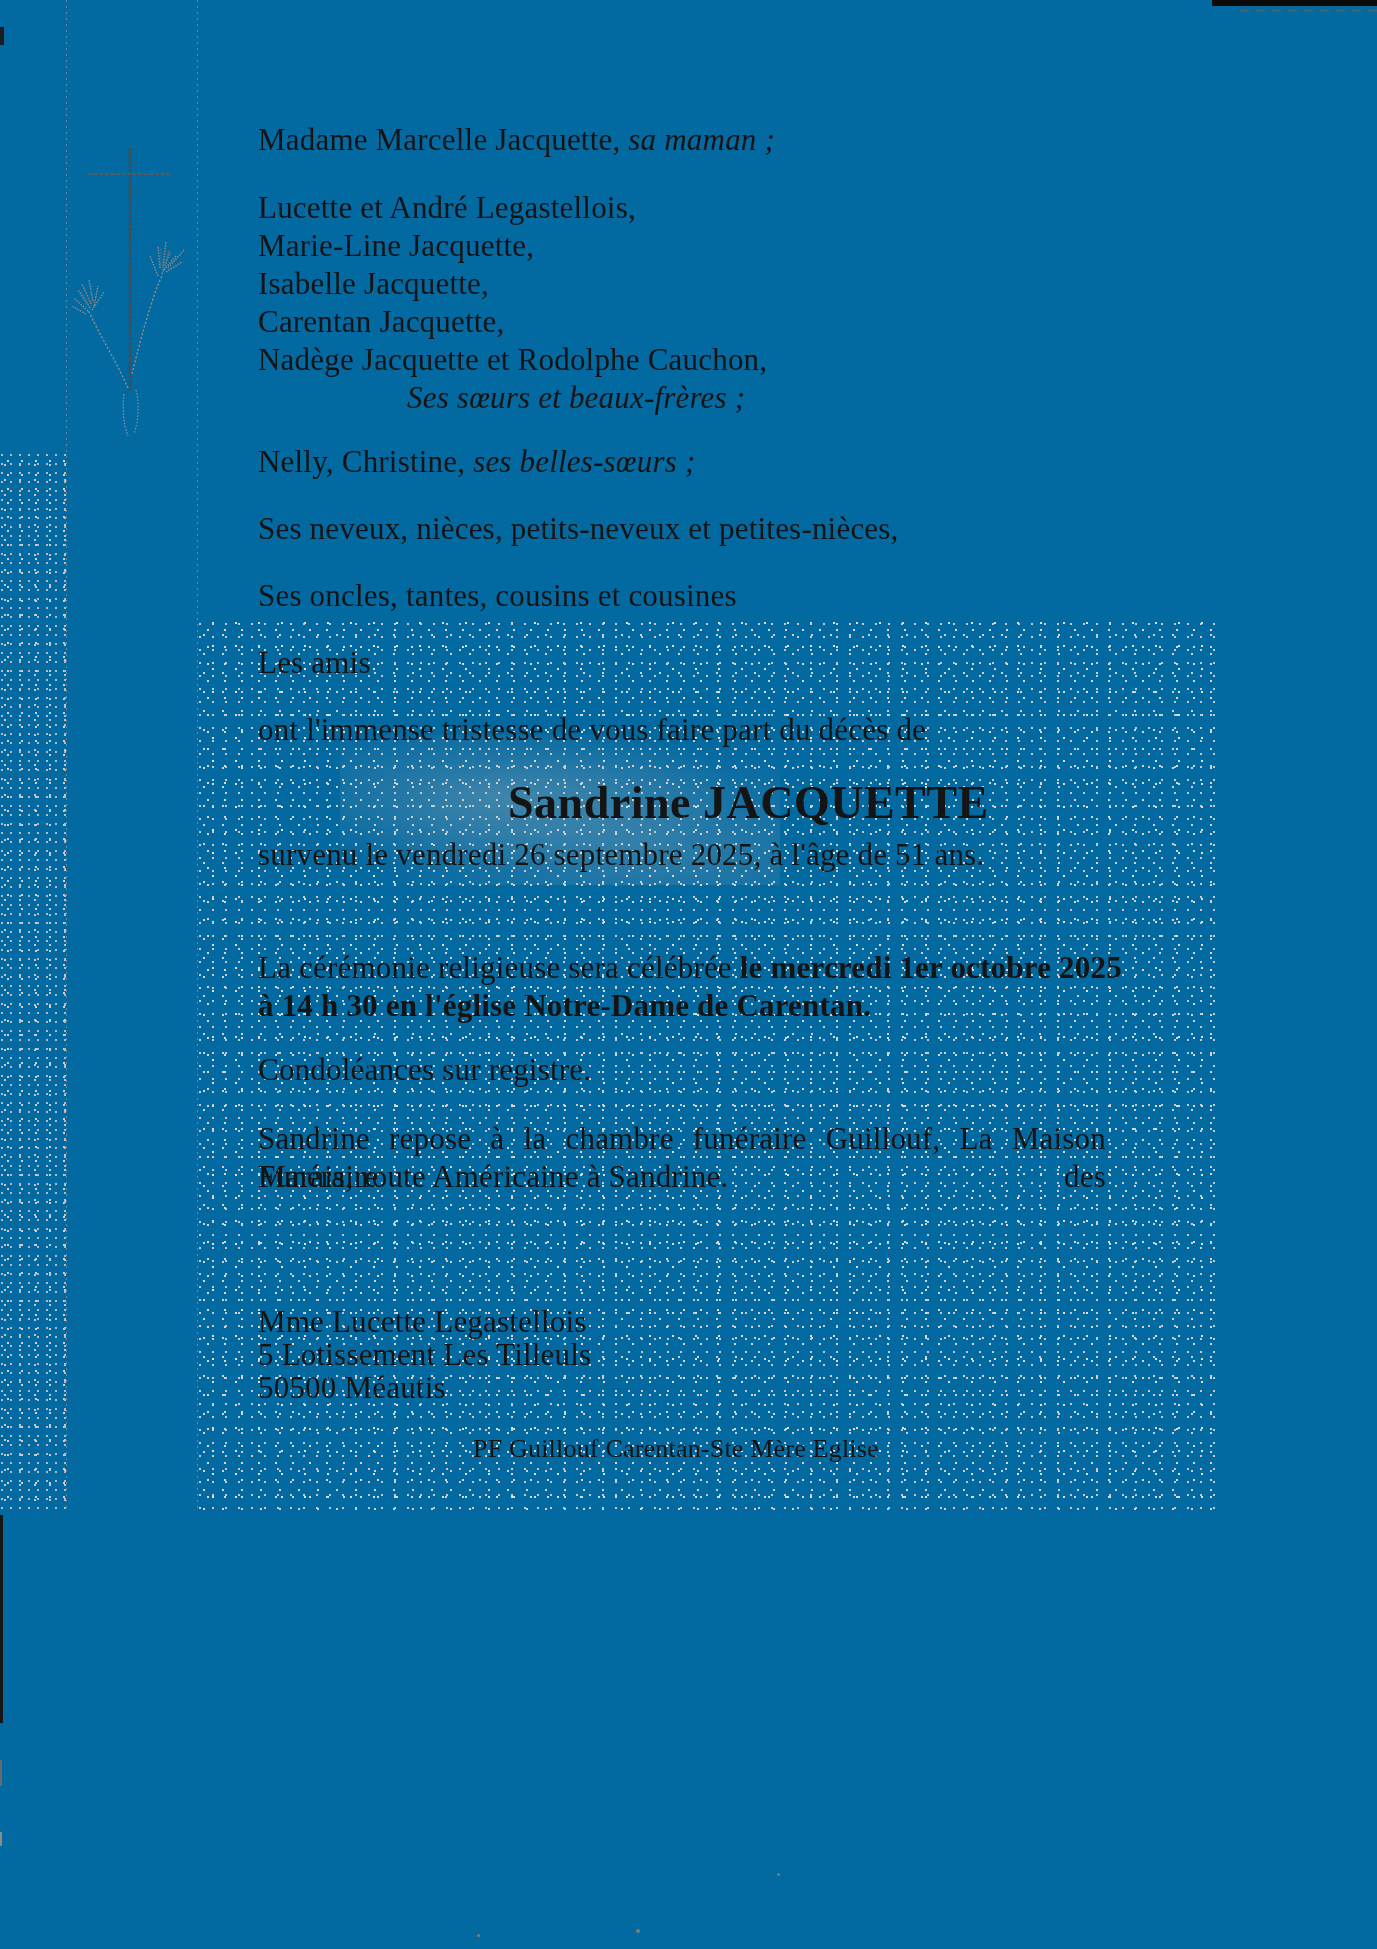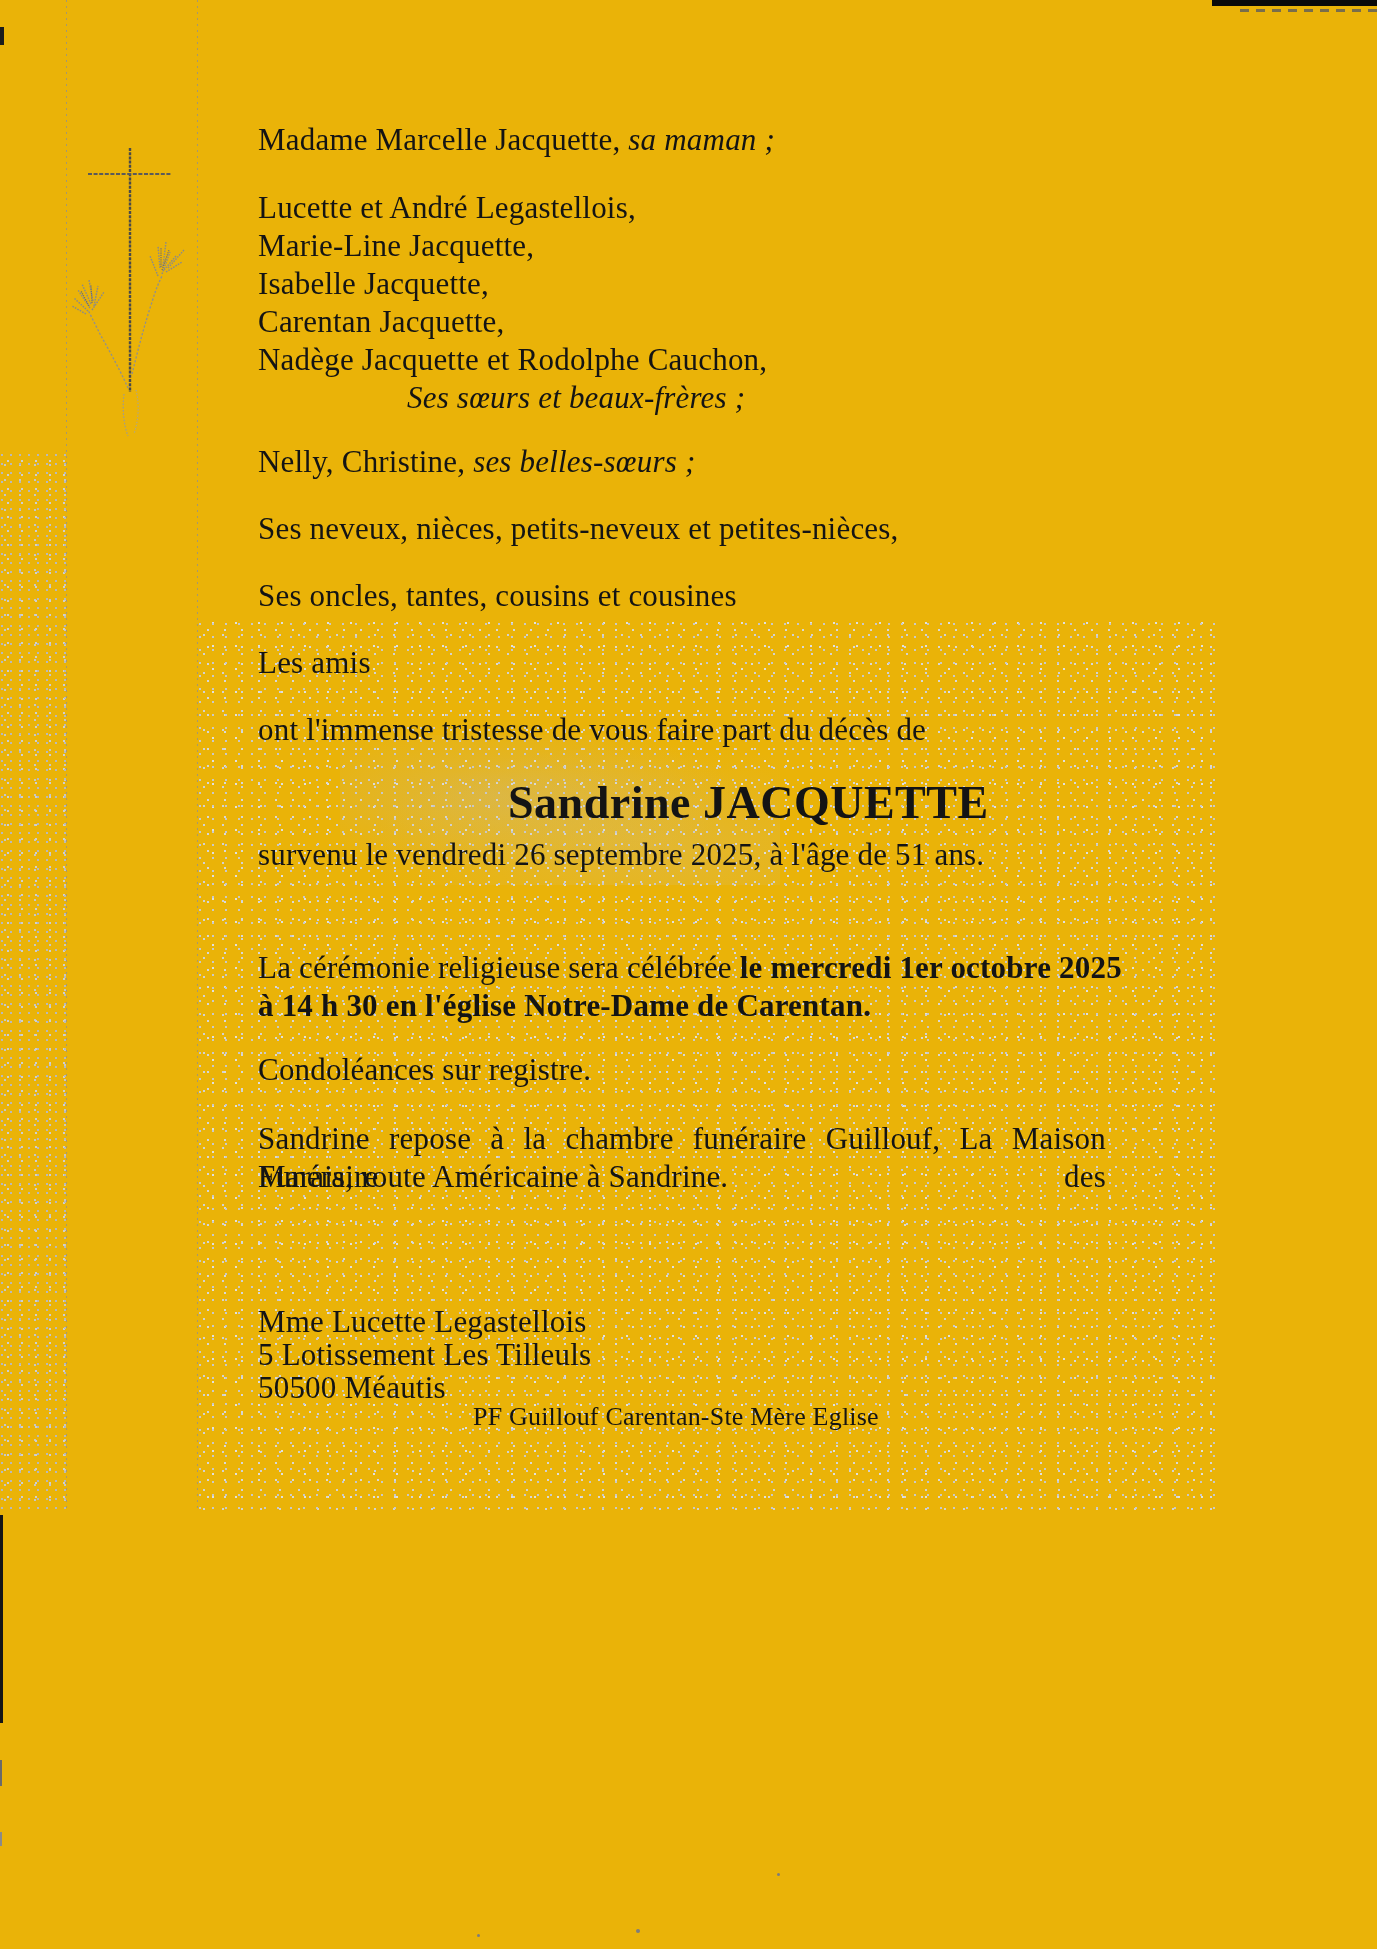--- a/index.html
+++ b/index.html
@@ -4,21 +4,21 @@
 <style>
   html,body{margin:0;padding:0;}
   body{
     width:1377px;height:1949px;
     background:#ffffff;
     font-family:"Liberation Serif", serif;
     color:#141414;
     position:relative;
     overflow:hidden;
   }
-  #page{position:absolute;inset:0;background:#eab308;}
+  #page{position:absolute;inset:0;background:#0369a1;}
 
   
   .fold-line{
     position:absolute;top:0;width:1px;height:1512px;
     background:repeating-linear-gradient(to bottom,#8f8f8f 0 2px,transparent 2px 6px);
     opacity:.75;
   }
   #fold-left{left:66px;}
   #fold-right{left:197px;}
 
@@ -192,15 +192,15 @@
   <div class="line" id="line-repose1" style="top:1120px">Sandrine repose à la chambre funéraire Guillouf, La Maison Funéraire des</div>
   <div class="line" style="top:1158px">Marais, route Américaine à Sandrine.</div>
 
 
   <div class="line addr" style="top:1305px">
     <div>Mme Lucette Legastellois</div>
     <div>5 Lotissement Les Tilleuls</div>
     <div>50500 Méautis</div>
   </div>
 
-  <div class="line" id="line-pf" style="top:1402px">PF Guillouf Carentan-Ste Mère Eglise</div>
+  <div class="line" id="line-pf" style="top:1434px">PF Guillouf Carentan-Ste Mère Eglise</div>
 
 </div>
 
 </body></html>

